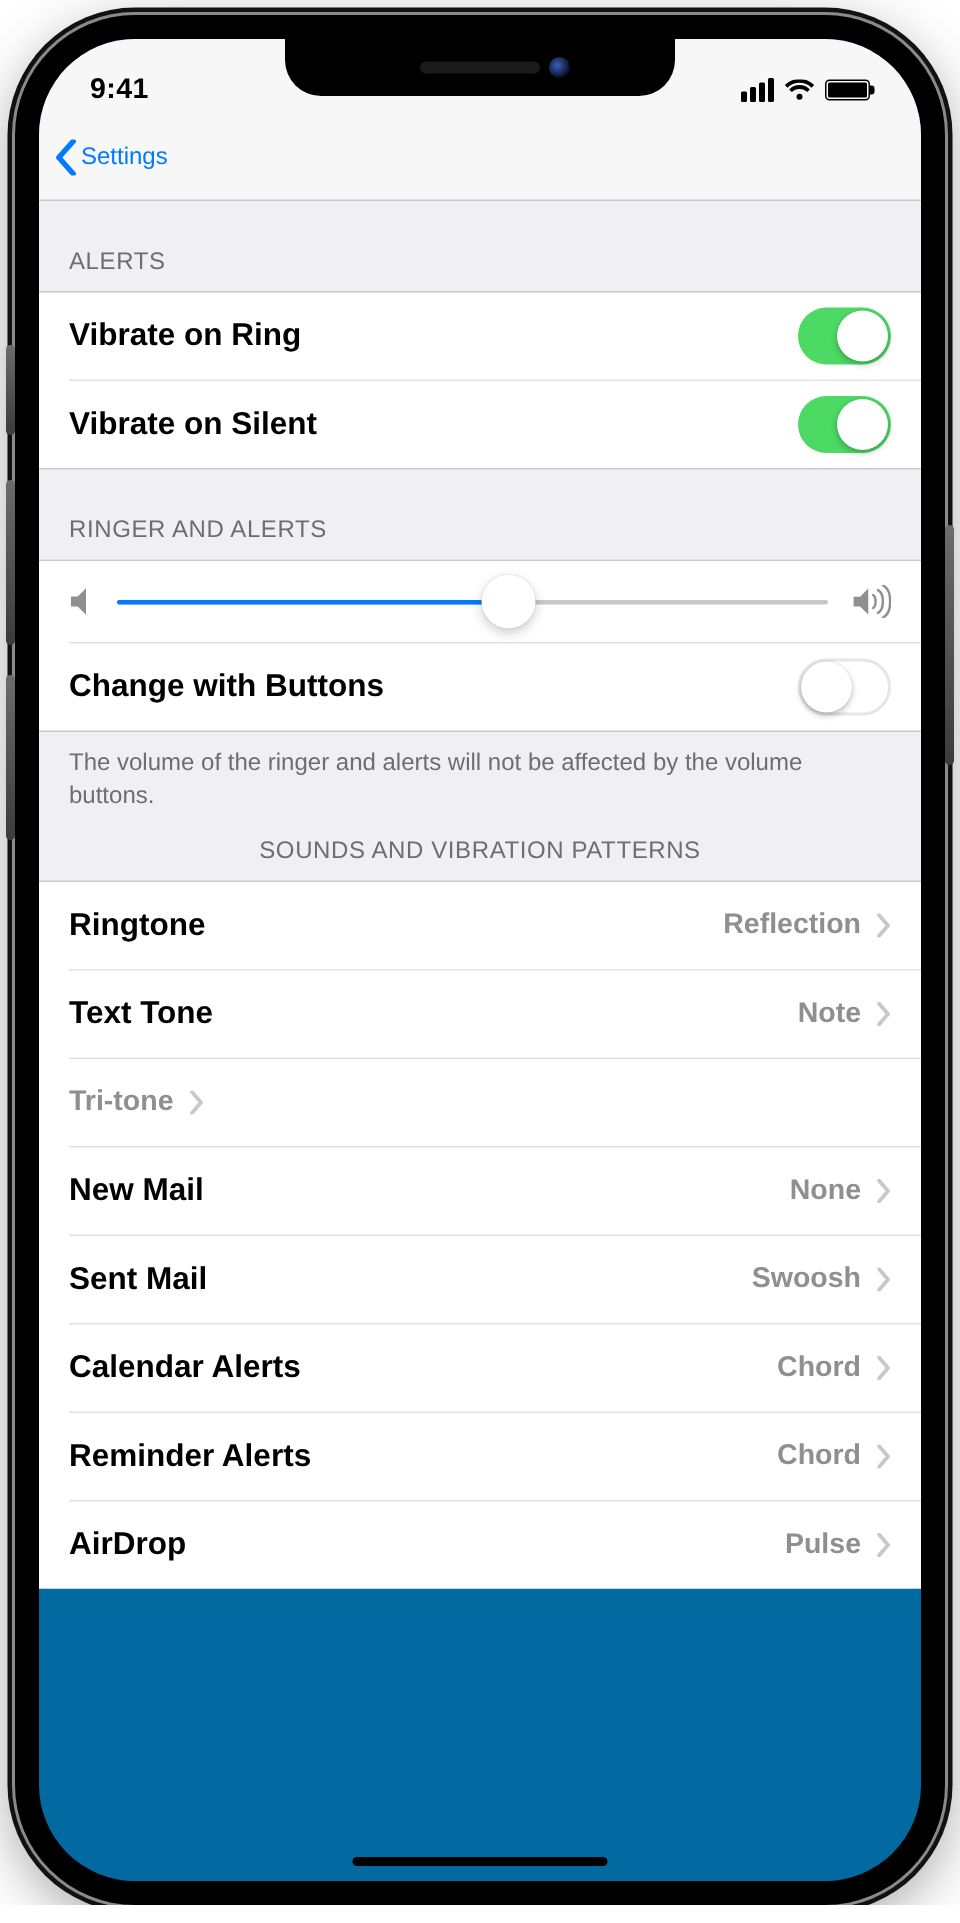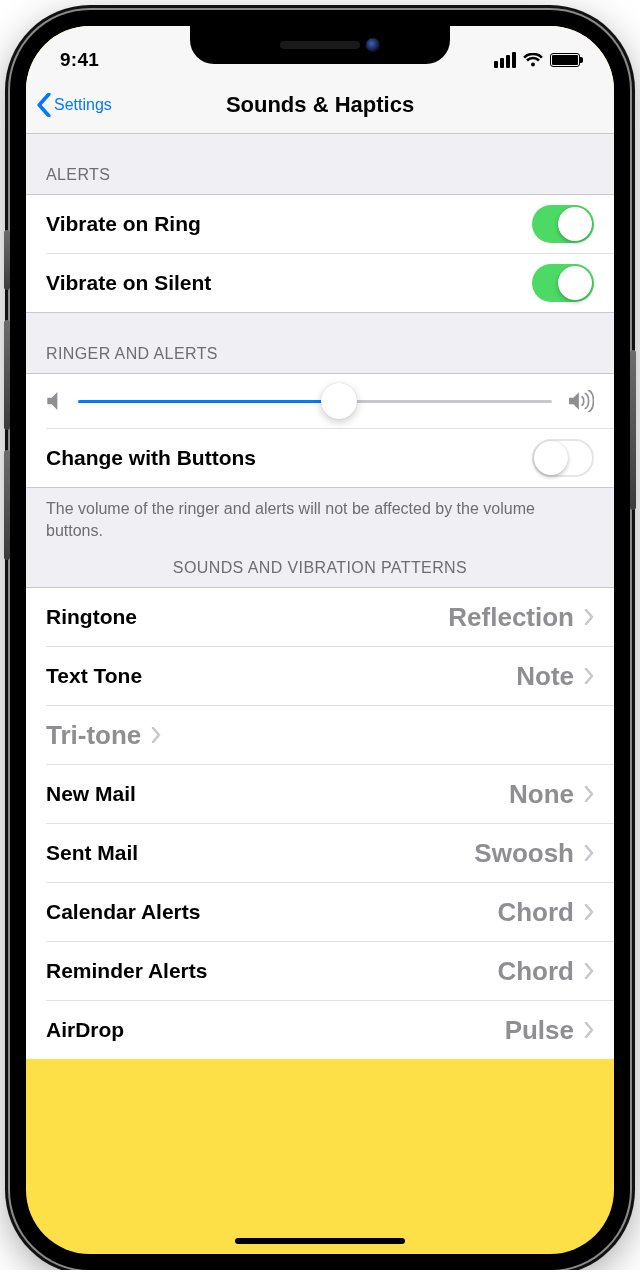--- a/index.html
+++ b/index.html
@@ -29,21 +29,21 @@
       background: linear-gradient(#6c6c6c,#3b3b3b);
       border-radius: 4px;
     }
     .side-btn.left1 { left:-6px; top:220px; width:6px; height:60px; }
     .side-btn.left2 { left:-6px; top:310px; width:6px; height:110px; }
     .side-btn.left3 { left:-6px; top:440px; width:6px; height:110px; }
     .side-btn.right1 { right:-6px; top:340px; width:6px; height:160px; }
     .screen {
       width: 100%;
       height: 100%;
-      background: #fde047;
+      background: #0369a1;
       border-radius: 64px;
       overflow: hidden;
       position: relative;
     }
     .notch {
       position: absolute;
       top: 0;
       left: 50%;
       transform: translateX(-50%);
       width: 260px;
@@ -174,21 +174,21 @@
     }
     .footer-text {
       font-size: 16px;
       color: #6d6d72;
       padding: 10px 20px 0;
       line-height: 1.35;
     }
     .row-right {
       display:flex; align-items:center; gap:10px;
     }
-    .detail { color:#8e8e93; font-size:26px; }
+    .detail { color:#8e8e93; font-size:19px; }
     .home-indicator {
       position:absolute; bottom:10px; left:50%;
       transform:translateX(-50%);
       width:170px; height:6px; background:#000; border-radius:3px;
     }
   </style>
 </head>
 <body>
 
 <div class="device">
@@ -220,21 +220,20 @@
       </div>
     </div>
 
     <div class="navbar">
       <div class="back-btn">
         <svg width="16" height="24" viewBox="0 0 12 20">
             <path d="M10 1L2 10l8 9" stroke="#007aff" stroke-width="3" fill="none" stroke-linecap="round" stroke-linejoin="round"></path>
           </svg>
         <span>Settings</span>
       </div>
-      <div class="nav-title">Sounds &amp; Haptics</div>
     </div>
 
     <div class="list">
       <div class="section-header">ALERTS</div>
       <div class="group group-top group-bottom">
         <div class="row">
           <span>Vibrate on Ring</span>
           <div class="switch">
               <div class="switch-knob"></div>
             </div>

